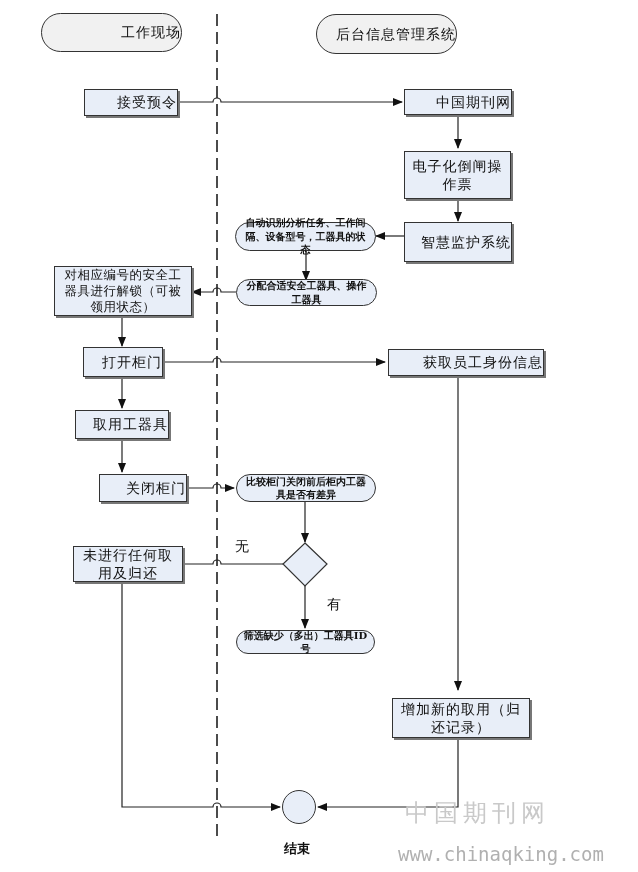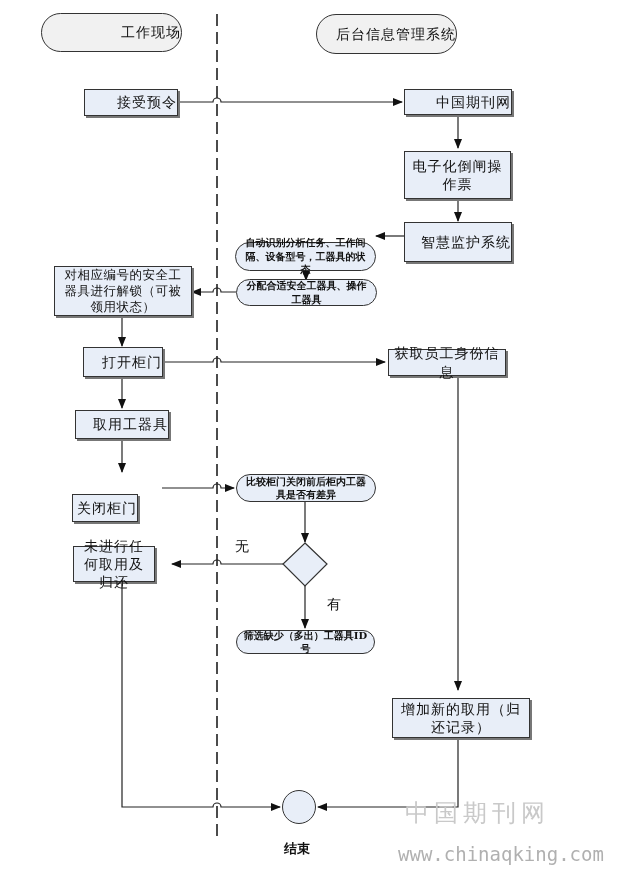--- a/index.html
+++ b/index.html
@@ -81,43 +81,43 @@
 </div>
 <div class="node rect" style="left:54px;top:266px;width:138px;height:50px;font-size:12.5px;letter-spacing:0.5px;padding:16px 4px;">
   <span>对相应编号的安全工器具进行解锁（可被领用状态）</span>
 </div>
 <div class="node rect" style="left:83px;top:347px;width:80px;height:30px;">
   <span>打开柜门</span>
 </div>
 <div class="node rect" style="left:75px;top:410px;width:94px;height:29px;">
   <span>取用工器具</span>
 </div>
-<div class="node rect" style="left:72px;top:474px;width:66px;height:28px;margin-top:20px;">
+<div class="node rect" style="left:99px;top:474px;width:88px;height:28px;">
   <span>关闭柜门</span>
 </div>
-<div class="node rect" style="left:73px;top:546px;width:82px;height:36px;padding:0 8px;">
+<div class="node rect" style="left:73px;top:546px;width:110px;height:36px;padding:0 8px;">
   <span>未进行任何取用及归还</span>
 </div>
 
 <div class="node rect" style="left:404px;top:89px;width:108px;height:26px;">
   <span>中国期刊网</span>
 </div>
 <div class="node rect" style="left:404px;top:151px;width:107px;height:48px;padding:0 6px;">
   <span>电子化倒闸操作票</span>
 </div>
 <div class="node rect" style="left:404px;top:222px;width:108px;height:40px;">
   <span>智慧监护系统</span>
 </div>
-<div class="node pill" style="left:235px;top:222px;width:141px;height:29px;margin-top:20px;">
+<div class="node pill" style="left:235px;top:222px;width:141px;height:29px;">
   <span>自动识别分析任务、工作间隔、设备型号，工器具的状态</span>
 </div>
 <div class="node pill" style="left:236px;top:279px;width:141px;height:27px;">
   <span>分配合适安全工器具、操作工器具</span>
 </div>
-<div class="node rect" style="left:388px;top:349px;width:118px;height:27px;">
+<div class="node rect" style="left:388px;top:349px;width:156px;height:27px;">
   <span>获取员工身份信息</span>
 </div>
 <div class="node pill" style="left:236px;top:474px;width:140px;height:28px;">
   <span>比较柜门关闭前后柜内工器具是否有差异</span>
 </div>
 <div class="node pill" style="left:236px;top:630px;width:139px;height:24px;">
   <span>筛选缺少（多出）工器具ID号</span>
 </div>
 <div class="node rect" style="left:392px;top:698px;width:138px;height:40px;padding:0 6px;">
   <span>增加新的取用（归还记录）</span>

